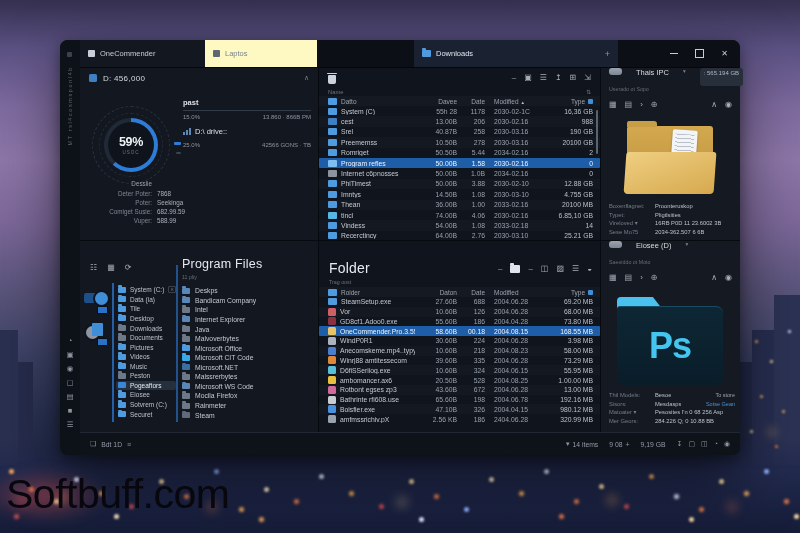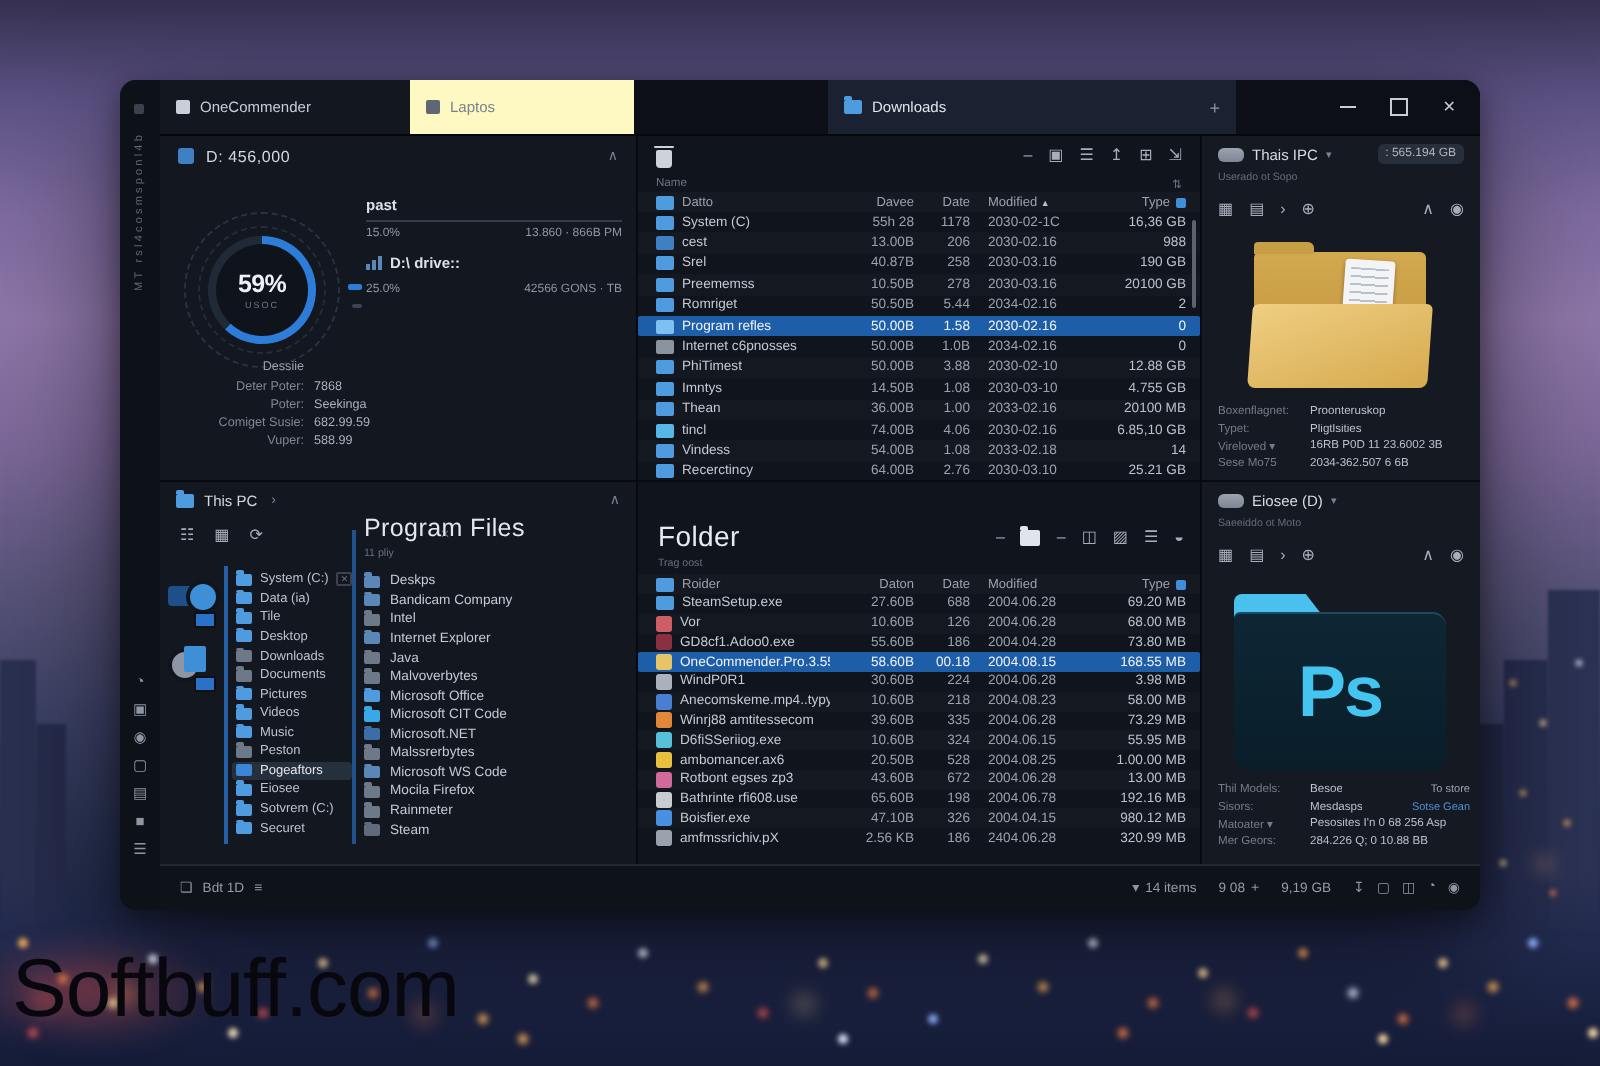--- a/index.html
+++ b/index.html
@@ -98,21 +98,21 @@
   .gpct{font-size:12.5px;font-weight:bold;color:#eef2f7;letter-spacing:-.3px}
   .gsub{font-size:4.5px;color:#6e7885;letter-spacing:1px}
   .gdash{position:absolute;left:82px;top:36px;width:7px;height:2.5px;background:#2d7dd8;border-radius:1px}
   .gdash2{position:absolute;left:84px;top:46px;width:5px;height:2px;background:#3a4452;border-radius:1px}
   .dlist{position:absolute;left:103px;top:28px;width:128px}
   .ditem{margin-bottom:3px}
   .dname{font-size:7.5px;color:#dbe1e8;padding:2px 0 3px;border-bottom:1px solid #333c49;
     display:flex;gap:4px;align-items:center;font-weight:bold}
   .ditem .bars{display:none;gap:1px;align-items:flex-end}
   .ditem.has-bars .bars{display:inline-flex}
-  .ditem.has-bars .dname{border-bottom:none;font-weight:bold}
+  .ditem.has-bars .dname{border-bottom:none;font-weight:normal}
   .bars span{width:2px;background:#5d86b8;display:block}
   .bars span:nth-child(1){height:3px}.bars span:nth-child(2){height:5px}.bars span:nth-child(3){height:7px}
   .drow{display:flex;justify-content:space-between;font-size:6px;color:#8d96a2;padding:3px 0 2px}
   .stats{position:absolute;left:10px;top:112px;width:160px}
   .srow{display:flex;height:9px;align-items:center;font-size:6.3px}
   .slabel{width:62px;text-align:right;padding-right:5px;color:#7e8794}
   .sval{color:#aab2bd}
   .stitle{width:62px;text-align:right;padding-right:5px;color:#9aa3ad;font-size:6.3px;height:9px}
   
   .pb-toolbar{height:20px;display:flex;align-items:center;padding:0 9px;gap:7px}
@@ -132,21 +132,21 @@
   .c-count{width:28px;text-align:right;color:#99a2ad;flex:none}
   .c-date{width:56px;text-align:left;padding-left:9px;color:#99a2ad;flex:none;box-sizing:border-box}
   .c-type{width:52px;text-align:right;color:#b9c1ca;flex:none;display:flex;justify-content:flex-end;gap:3px;align-items:center}
   .lhead .c-size,.lhead .c-count,.lhead .c-date,.lhead .c-type{color:#9aa3ad}
   .sortarrow{font-size:4.5px;color:#b9c1ca}
   .type-badge{width:5px;height:5px;background:#3f8fd8;border-radius:1px;display:inline-block}
   .row.selected{background:#1e5ea8;border-radius:1px}
   .row.selected,.row.selected .c-size,.row.selected .c-count,.row.selected .c-date,.row.selected .c-type{color:#f0f4f9}
   .scrollv{position:absolute;right:2px;top:42px;width:2px;height:44px;background:#5a6370;border-radius:1px}
   
-  .pc-head{height:18px;display:flex;align-items:center;gap:4px;padding:0 8px}
+  .pc-head{height:18px;display:flex;gap:14px;padding:0 8px}
   .drivepill{width:13px;height:7px;background:linear-gradient(180deg,#9aa3ae,#7d8692);border-radius:3px;flex:none}
   .pc-title{font-size:7.5px;color:#d6dce3;white-space:nowrap}
   .caret{font-size:5.5px;color:#79828f}
   .pc-size{margin-left:auto;background:#272f3b;border-radius:3px;padding:2px 4px;font-size:6px;color:#aeb6c1;white-space:nowrap}
   .pc-sub{padding:0 8px;font-size:5.3px;color:#636c79;height:10px}
   .pc-toolbar{height:18px;display:flex;align-items:center;gap:8px;padding:0 8px}
   .pc-tb-right{margin-left:auto;display:flex;gap:8px}
   .props{position:absolute;left:8px;right:4px}
   .prow{display:flex;height:8.6px;align-items:center;font-size:5.8px;white-space:nowrap}
   .plabel{width:46px;color:#737c89;flex:none}
@@ -576,26 +576,20 @@
         </div>
 
         <div class="prow">
           <span class="plabel">Sese Mo75</span>
           <span class="pval">2034-362.507 6 6B</span>
         </div>
       </div>
   </div>
 
   <div class="pane paneD">
-    <div class="pd-tab">
-      <span class="fico"></span>
-      <span>This PC</span>
-      <span class="chev">›</span>
-      <span class="chev right">∧</span>
-    </div>
     <div class="pd-toolbar">
 
     <span class="tbi">☷</span>
         <span class="tbi">▦</span>
         <span class="tbi">⟳</span>
       </div>
     <span class="pd-x">✕</span>
     <div class="devcol">
       <div class="dev">
         <span class="d-rect"></span>

